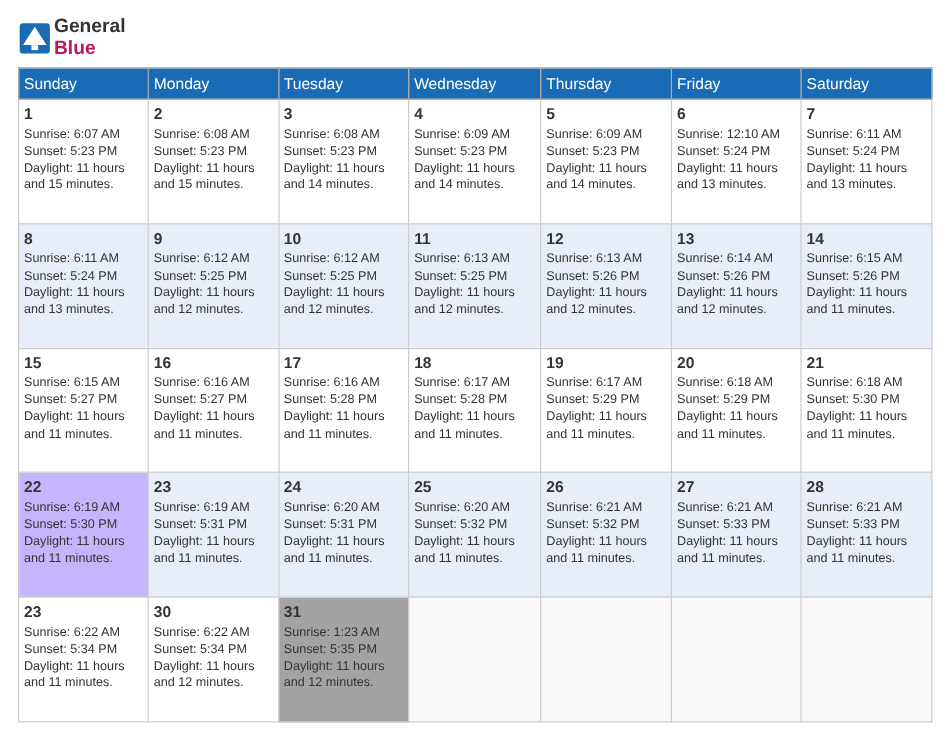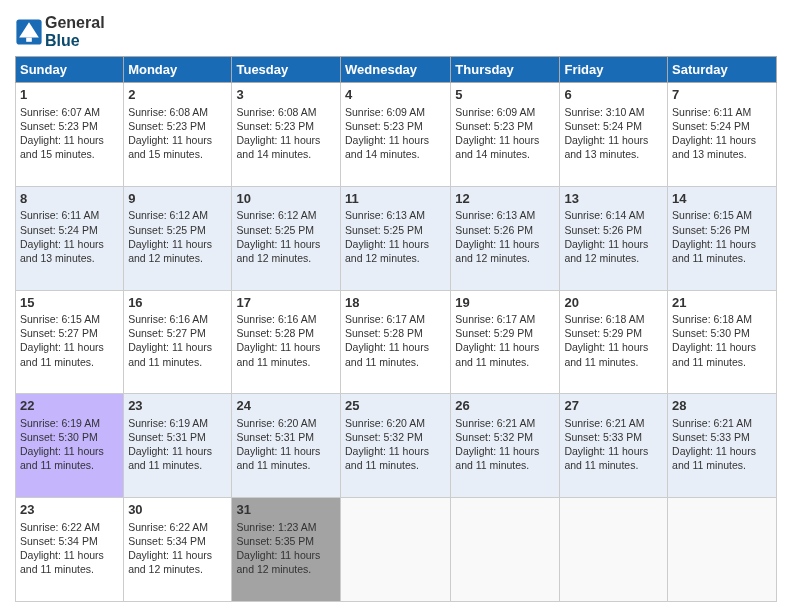--- a/index.html
+++ b/index.html
@@ -51,21 +51,21 @@
       border-collapse: collapse;
       width: 100%;
       font-size: 11px;
     }
     .calendar th {
       background-color: #1a6bb5;
       color: #fff;
       padding: 5px 4px;
       text-align: left;
       font-size: 13px;
-      font-weight: bold;
+      font-weight: normal;
       border: 1px solid #aaa;
     }
     .calendar td {
       vertical-align: top;
       padding: 3px 4px;
       border: 1px solid #ccc;
       width: 113px;
       height: 82px;
       background: #fff;
       font-size: 10.5px;
@@ -94,21 +94,21 @@
 <div class="page">
   <div class="header">
     <div class="logo">
       <svg class="logo-icon" viewBox="0 0 40 40">
         <rect x="2" y="2" width="36" height="36" rx="4" fill="#1a6bb5"></rect>
         <polygon points="20,6 34,28 6,28" fill="white"></polygon>
         <rect x="16" y="28" width="8" height="6" fill="white"></rect>
       </svg>
       <div>
         <div style="font-size:16px;font-weight:bold;color:#333;">General</div>
-        <div style="font-size:16px;font-weight:bold;color:#0c4a6e;">Blue</div>
+        <div style="font-size:16px;font-weight:bold;color:#be185d;">Blue</div>
       </div>
     </div>
     <div class="title-block">
       <div class="month-title"></div>
       <div class="location"></div>
     </div>
   </div>
 
   <table class="calendar" id="cal-table">
     <thead>
@@ -154,21 +154,21 @@
           </td>
           <td style="background-color: rgb(255, 255, 255);">
             <span class="day-num">5</span>
             <div>Sunrise: 6:09 AM</div>
             <div>Sunset: 5:23 PM</div>
             <div>Daylight: 11 hours</div>
             <div>and 14 minutes.</div>
           </td>
           <td style="background-color: rgb(255, 255, 255);">
             <span class="day-num">6</span>
-            <div>Sunrise: 3:10 AM</div>
+            <div>Sunrise: 12:10 AM</div>
             <div>Sunset: 5:24 PM</div>
             <div>Daylight: 11 hours</div>
             <div>and 13 minutes.</div>
           </td>
           <td style="background-color: rgb(255, 255, 255);">
             <span class="day-num">7</span>
             <div>Sunrise: 6:11 AM</div>
             <div>Sunset: 5:24 PM</div>
             <div>Daylight: 11 hours</div>
             <div>and 13 minutes.</div>

